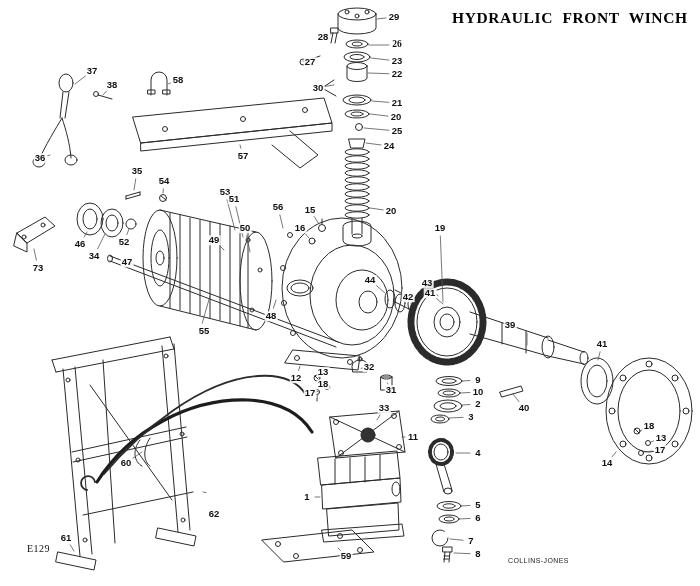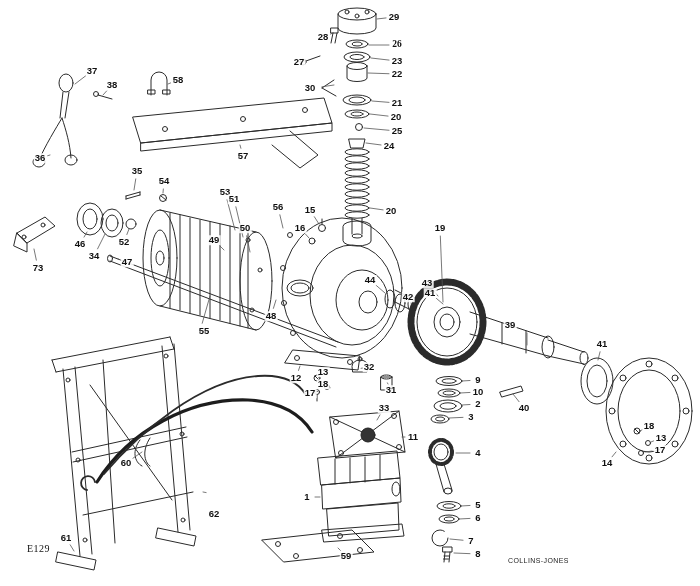--- a/index.html
+++ b/index.html
@@ -321,33 +321,34 @@
           <line x1="470.0069354152612" y1="553.6669556423026" x2="454" y2="553"></line>
           <line x1="315" y1="497" x2="320" y2="497"></line>
           <line x1="340.34314575050763" y1="550.3431457505076" x2="338" y2="548"></line>
           <line x1="132.59233539359494" y1="458.4677694169035" x2="142" y2="452"></line>
           <line x1="70.19277940531468" y1="544.8132665336364" x2="74" y2="551"></line>
           <line x1="206.12904071920073" y1="492.5689164944001" x2="203" y2="492"></line>
         </g>
     </g>
   </svg>
 
+  <div class="title">HYDRAULIC FRONT WINCH</div>
   <div class="fig-code">E129</div>
   <div class="credit">COLLINS-JONES</div>
   <div id="callouts">
       <span class="callout" style="left: 92px; top: 71px;">37</span>
       <span class="callout" style="left: 112px; top: 85px;">38</span>
       <span class="callout" style="left: 178px; top: 80px;">58</span>
       <span class="callout" style="left: 323px; top: 37px;">28</span>
-      <span class="callout" style="left: 299px; top: 62px;">27</span>
+      <span class="callout" style="left: 310px; top: 62px;">27</span>
       <span class="callout" style="left: 394px; top: 17px;">29</span>
       <span class="callout" style="left: 397px; top: 45px; font-family: Liberation Serif, serif;">26</span>
       <span class="callout" style="left: 397px; top: 61px;">23</span>
       <span class="callout" style="left: 397px; top: 74px;">22</span>
-      <span class="callout" style="left: 310px; top: 88px;">30</span>
+      <span class="callout" style="left: 318px; top: 88px;">30</span>
       <span class="callout" style="left: 397px; top: 103px;">21</span>
       <span class="callout" style="left: 396px; top: 117px;">20</span>
       <span class="callout" style="left: 397px; top: 131px;">25</span>
       <span class="callout" style="left: 389px; top: 146px;">24</span>
       <span class="callout" style="left: 243px; top: 156px;">57</span>
       <span class="callout" style="left: 40px; top: 158px;">36</span>
       <span class="callout" style="left: 137px; top: 171px;">35</span>
       <span class="callout" style="left: 164px; top: 181px;">54</span>
       <span class="callout" style="left: 225px; top: 192px;">53</span>
       <span class="callout" style="left: 234px; top: 199px;">51</span>

